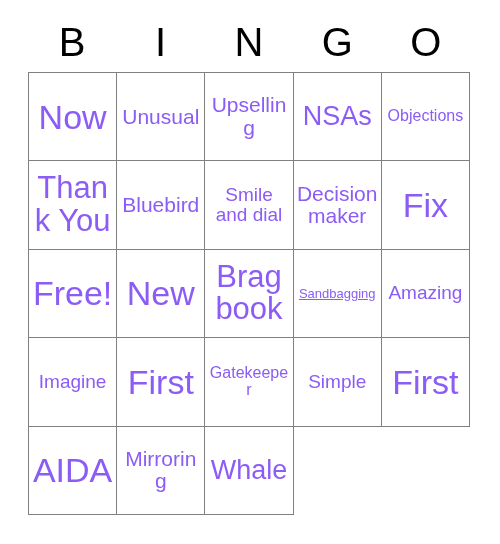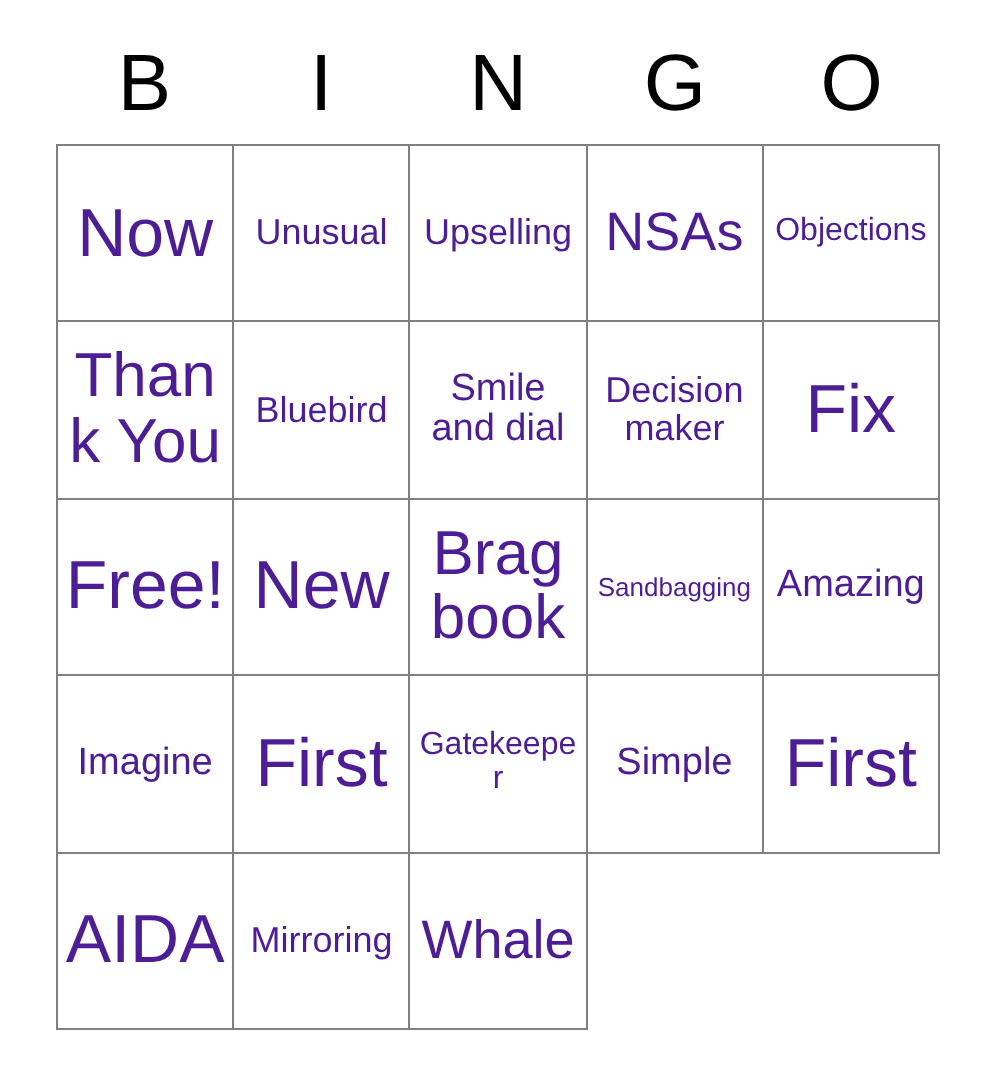--- a/index.html
+++ b/index.html
@@ -68,33 +68,33 @@
     align-items: center;
     justify-content: center;
     text-align: center;
     padding: 2px 3px;
     overflow: hidden;
   }
   .cell-text {
     display: block;
     width: 100%;
     line-height: 1.06;
-    color: #4c1d95;
+    color: #8b5cf6;
     word-wrap: break-word;
     white-space: pre-line;
   }
 
   
   .fs-xxl  { font-size: 34px; }
   .fs-xl   { font-size: 31px; }
   .fs-lg   { font-size: 27px; }
   .fs-md   { font-size: 19px; }
-  .fs-sm   { font-size: 18px; }
+  .fs-sm   { font-size: 21px; }
   .fs-xs   { font-size: 16px; }
-  .fs-xxs  { font-size: 13px; }
+  .fs-xxs  { font-size: 13px; text-decoration: underline; }
 </style>
 </head>
 <body>
 
 <div id="bingo-card">
 
   <div class="header-row">
     <div class="header-cell">B</div>
     <div class="header-cell">I</div>
     <div class="header-cell">N</div>

